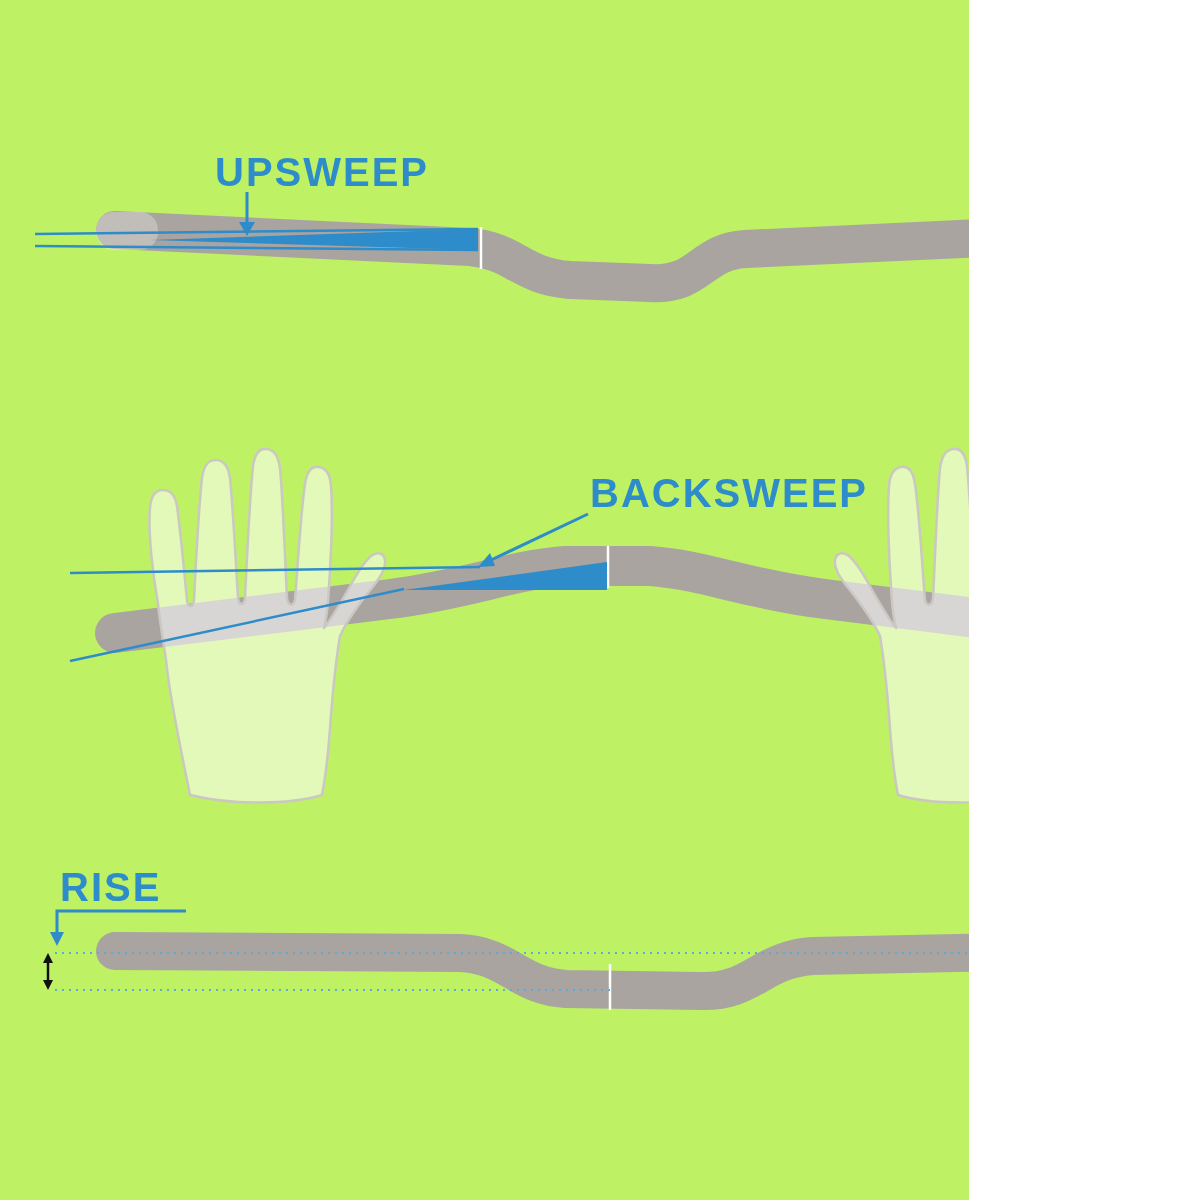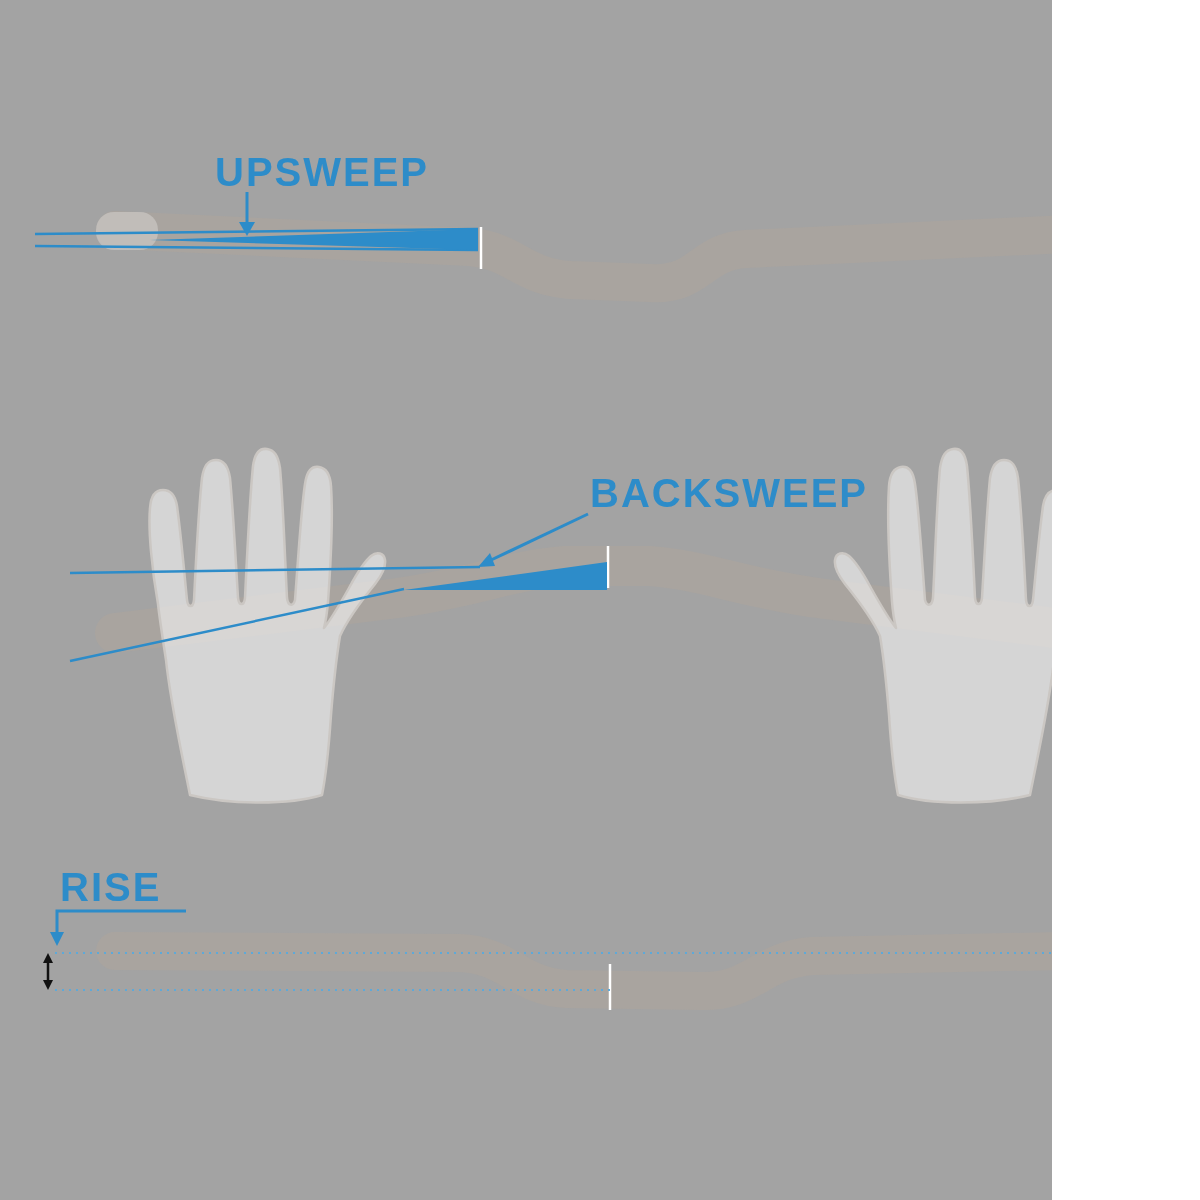--- a/index.html
+++ b/index.html
@@ -2,23 +2,23 @@
 <html><head>
 <meta charset="utf-8">
 <style>
   html, body {
     margin: 0;
     padding: 0;
     background: #ffffff;
   }
   #canvas {
     position: relative;
-    width: 1052px;
+    width: 969px;
     height: 1200px;
-    background: #a3a3a3;
+    background: #bef264;
     overflow: hidden;
     font-family: "Liberation Sans", sans-serif;
   }
   svg { display: block; }
   .label {
     font-family: "Liberation Sans", sans-serif;
     font-weight: 700;
     font-size: 40px;
     letter-spacing: 2px;
   }

